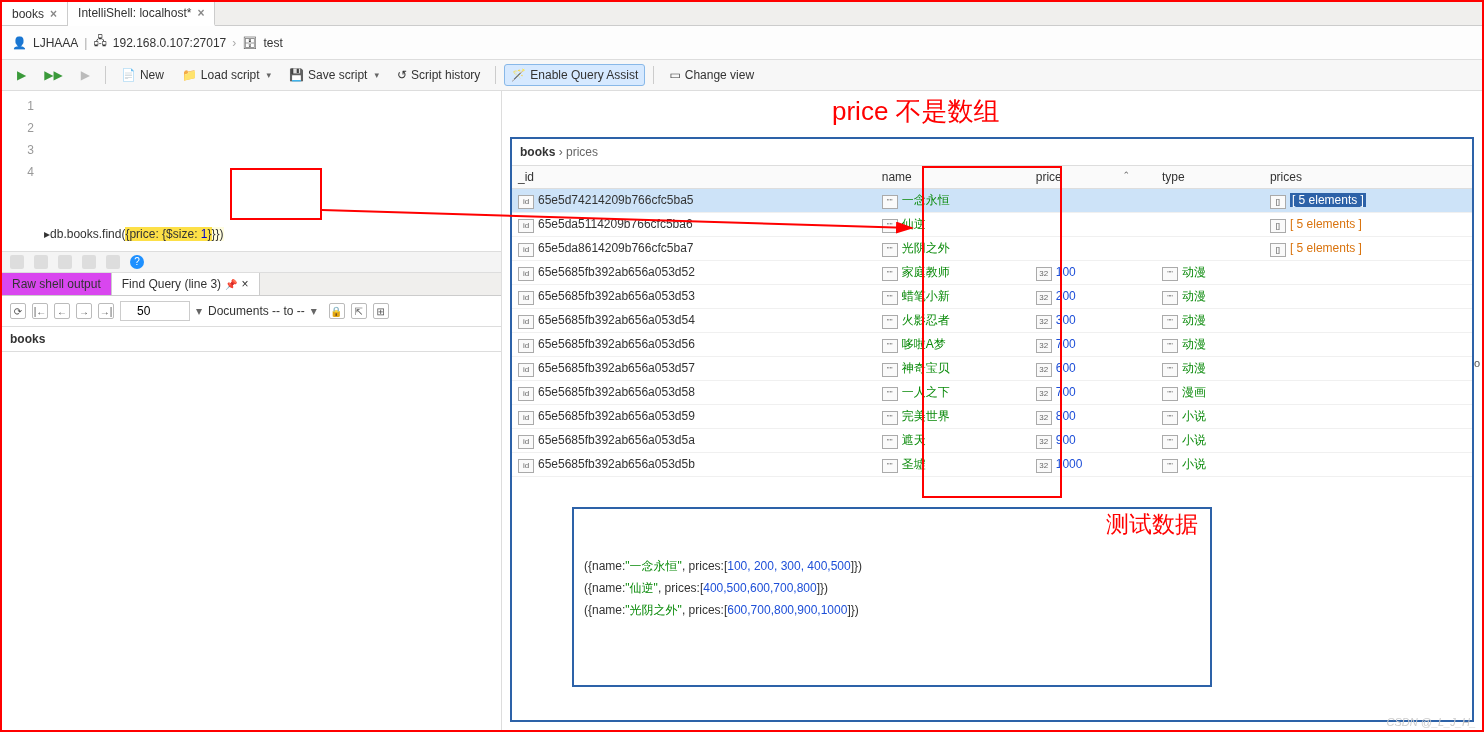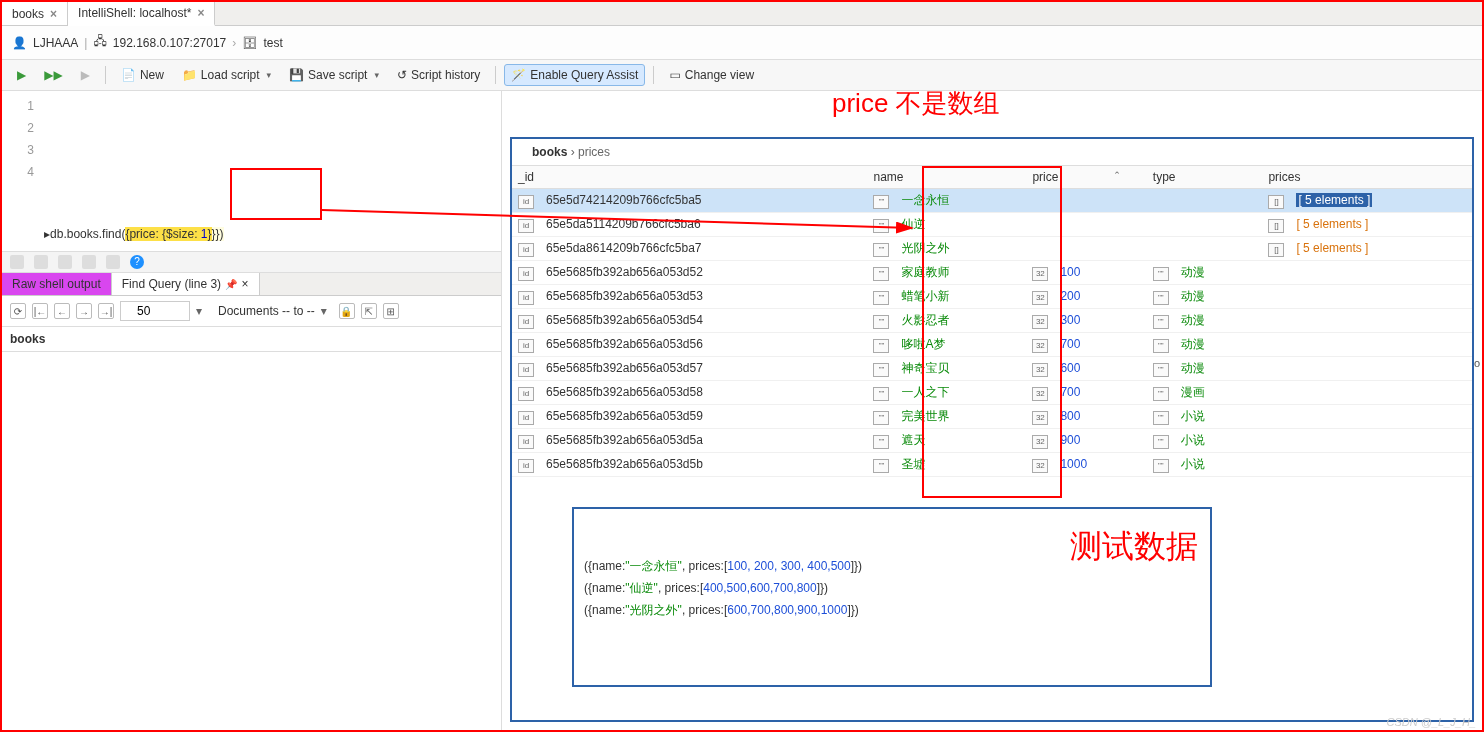--- a/index.html
+++ b/index.html
@@ -29,38 +29,38 @@
 .seg-bar .help{background:#1e90ff;color:#fff;text-align:center;border-radius:50%;font-size:10px;line-height:14px}
 .subtabs{display:flex;border-bottom:1px solid #ccc;background:#f0efed}
 .subtab{padding:4px 10px;border-right:1px solid #ccc;background:#d946ef;cursor:pointer;display:flex;align-items:center;gap:4px}
 .subtab.active{background:#fff}
 .pin{color:#888;font-size:10px}
 .nav-bar{display:flex;align-items:center;gap:6px;padding:5px 8px;border-bottom:1px solid #ddd}
 .nav-bar .ico{width:16px;height:16px;border:1px solid #bbb;border-radius:2px;display:flex;align-items:center;justify-content:center;font-size:10px;color:#555;cursor:pointer}
 .nav-bar input{width:70px;border:1px solid #ccc;padding:2px 16px}
 .result-header{padding:5px 8px;font-weight:bold;border-bottom:1px solid #ddd}
 .right{flex:1;position:relative;overflow:hidden}
-.annot1{position:absolute;left:830px;top:84px;font-size:26px;color:red;font-weight:400;z-index:50}
+.annot1{position:absolute;left:830px;top:92px;font-size:26px;color:red;font-weight:400;z-index:50}
 .panel{position:absolute;left:508px;top:135px;right:8px;bottom:8px;border:2px solid #2d62a8;background:#fff;z-index:10}
-.crumb{padding:6px 20px;color:#666;border-bottom:1px solid #ddd}
+.crumb{padding:6px 8px;color:#666;border-bottom:1px solid #ddd}
 .crumb b{color:#333}
 .table{width:100%;border-collapse:collapse}
 .table th{text-align:left;padding:4px 6px;font-weight:normal;color:#333;border-bottom:1px solid #ddd;background:#fafafa}
 .table td{padding:3px 6px;border-bottom:1px solid #f0f0f0;vertical-align:middle}
 .table tr.sel td{background:#cde3f8}
-.icosm{display:inline-block;width:16px;height:14px;border:1px solid #aaa;font-size:8px;text-align:center;line-height:12px;color:#666;margin-right:12px;background:#fafafa}
+.icosm{display:inline-block;width:16px;height:14px;border:1px solid #aaa;font-size:8px;text-align:center;line-height:12px;color:#666;margin-right:4px;background:#fafafa}
 .green{color:#0a8a0a}
 .blue2{color:#1e4fd8}
 .orange{color:#d9730d}
 .prices-badge{background:#fff;padding:0 2px}
 .prices-badge.sel{background:#2d62a8;color:#fff}
 .redbox2{position:absolute;left:920px;top:164px;width:140px;height:332px;border:2px solid red;z-index:30;pointer-events:none}
 .arrow{position:absolute;left:320px;top:200px;width:600px;height:40px;z-index:40;pointer-events:none}
 .testbox{position:absolute;left:570px;top:505px;width:640px;height:180px;border:2px solid #2d62a8;background:#fff;z-index:20;padding:10px;font-family:Consolas,monospace;font-size:15px}
-.testbox .title{position:absolute;right:12px;top:16px;color:red;font-size:32px}
+.testbox .title{position:absolute;right:12px;top:0;color:red;font-size:23px}
 .testbox .line{margin-top:36px;line-height:22px;white-space:pre}
 .sort-ind{float:right;font-size:9px;color:#666;margin-right:20px}
 .watermark{position:absolute;right:6px;bottom:2px;color:#ccc;font-size:11px;font-style:italic;z-index:60}
 .codebar{position:absolute;right:2px;top:355px;color:#555;font-size:11px;z-index:5}
 </style>
 </head>
 <body>
 
 <div class="tab-bar">
   <div class="tab">
@@ -152,21 +152,21 @@
         </div>
     </div>
     <div class="nav-bar">
       <span class="ico">⟳</span>
       <span class="ico">|←</span>
       <span class="ico">←</span>
       <span class="ico">→</span>
       <span class="ico">→|</span>
       <input value="50" style="">
       <span style="color:#666">▾</span>
-      <span style="margin-left:10px">Documents -- to --</span>
+      <span style="">Documents -- to --</span>
       <span style="color:#666">▾</span>
       <span class="ico" style="margin-left:6px">🔒</span>
       <span class="ico">⇱</span>
       <span class="ico">⊞</span>
     </div>
     <div class="result-header">books</div>
   </div>
   <div class="right"></div>
 </div>
 

